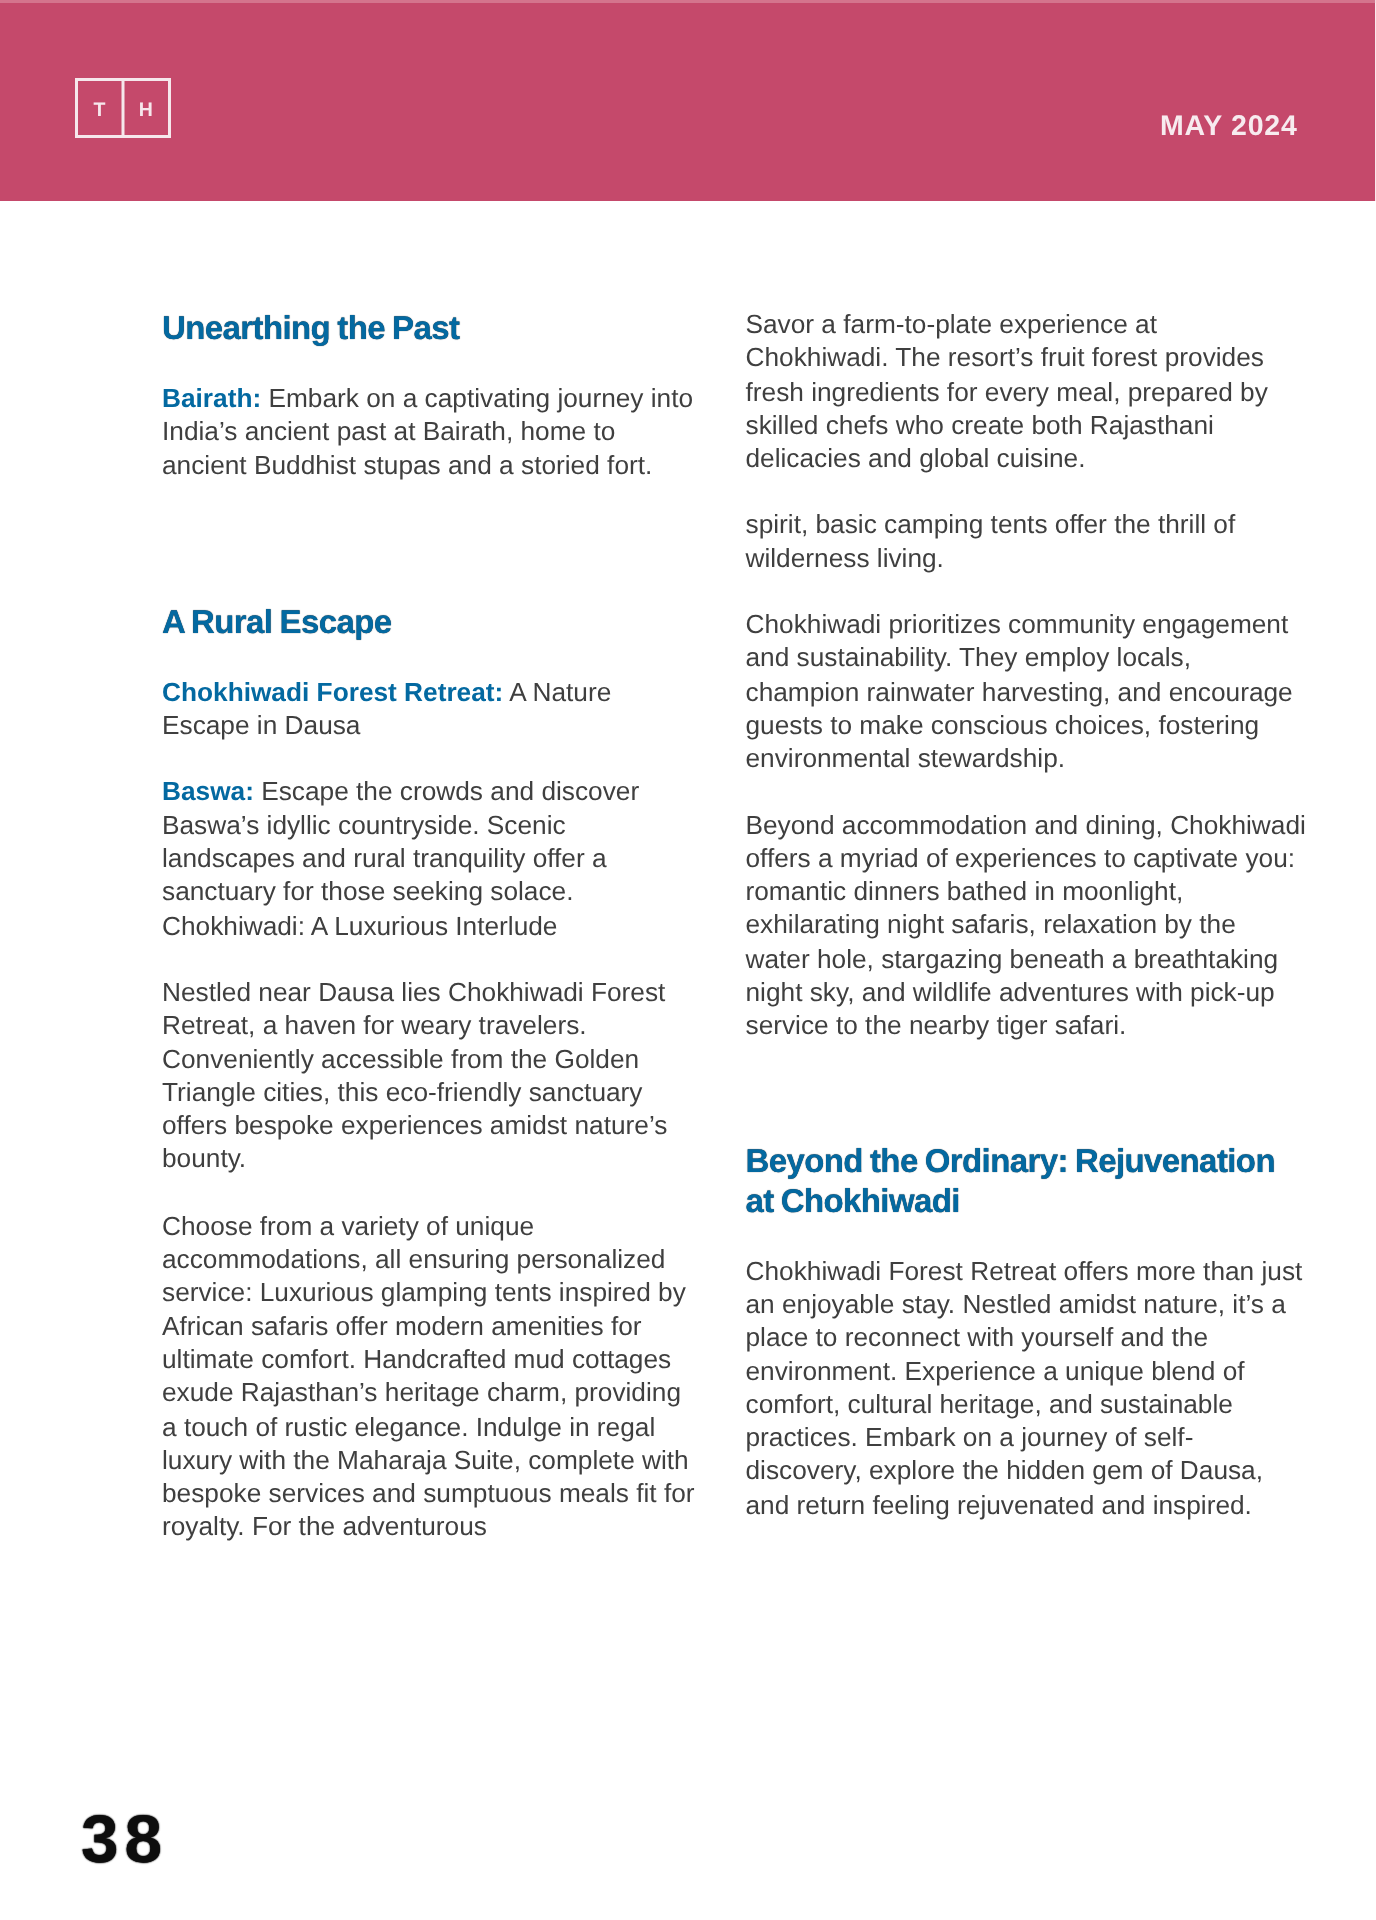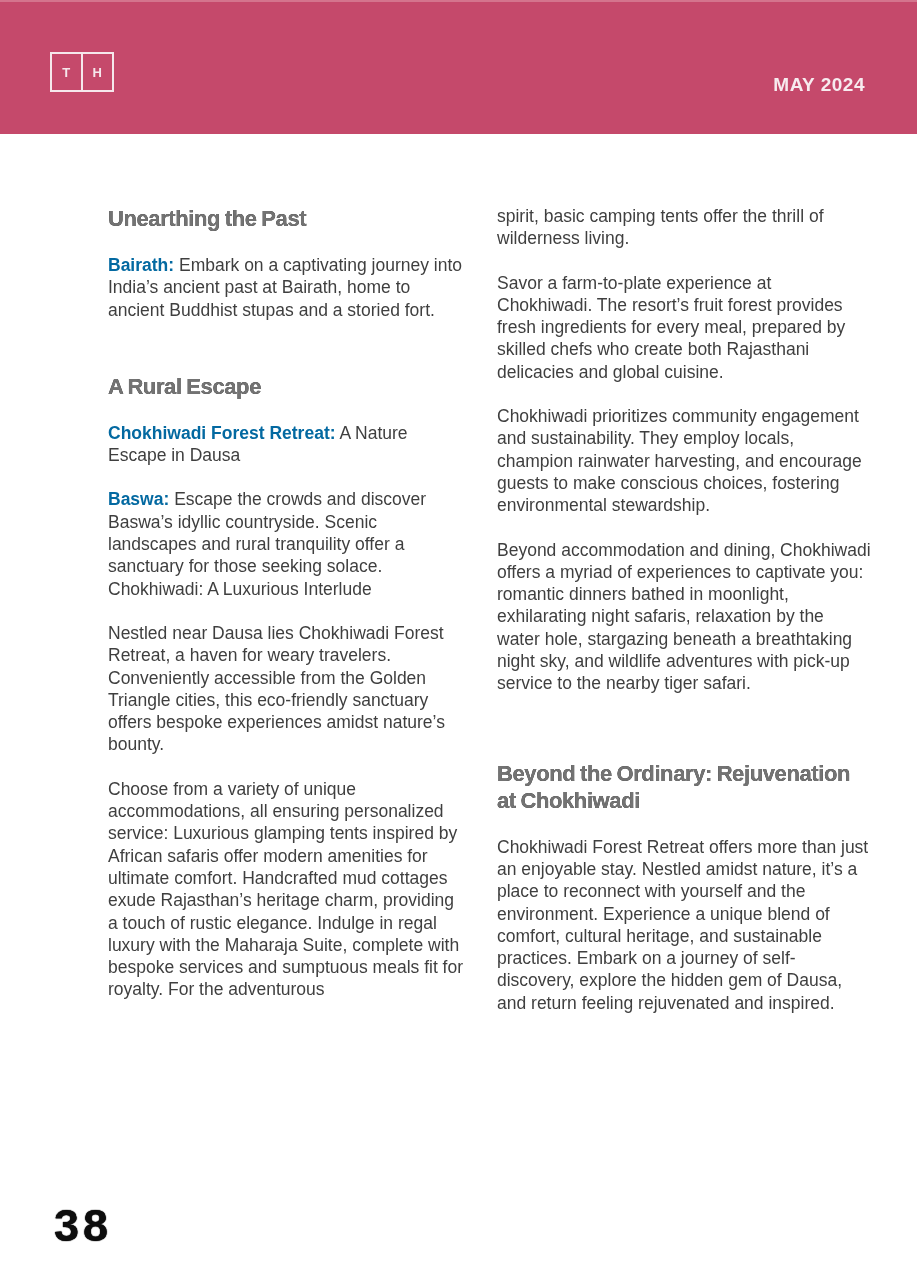--- a/index.html
+++ b/index.html
@@ -77,29 +77,29 @@
 
   .col p {
     margin: 0 0 22px 0;
   }
   .col p strong {
     color: #0369a1;
     font-weight: 700;
   }
   .col h2 {
     margin: 0 0 22px 0;
-    color: #737373;
+    color: #0369a1;
     font-size: 22px;
     line-height: 27px;
     font-weight: 700;
     letter-spacing: -0.4px;
     word-spacing: -1px;
     text-shadow: 0 0 0.6px #1a1a1a;
   }
-  .col h2.gap-lg { margin-top: 52px; }
+  .col h2.gap-lg { margin-top: 80px; }
   .col h2.gap-md { margin-top: 65px; }
 
   
   .page-number {
     position: absolute;
     left: 54px;
     top: 1200px;
     color: #0d0d0d;
     font-size: 45px;
     font-weight: 700;
@@ -133,23 +133,23 @@
       <p><strong>Chokhiwadi Forest Retreat:</strong><span> A Nature Escape in Dausa</span></p>
 
       <p><strong>Baswa:</strong><span> Escape the crowds and discover Baswa’s idyllic countryside. Scenic landscapes and rural tranquility offer a sanctuary for those seeking solace. Chokhiwadi: A Luxurious Interlude</span></p>
 
       <p>Nestled near Dausa lies Chokhiwadi Forest Retreat, a haven for weary travelers. Conveniently accessible from the Golden Triangle cities, this eco-friendly sanctuary offers bespoke experiences amidst nature’s bounty.</p>
 
       <p>Choose from a variety of unique accommodations, all ensuring personalized service: Luxurious glamping tents inspired by African safaris offer modern amenities for ultimate comfort. Handcrafted mud cottages exude Rajasthan’s heritage charm, providing a touch of rustic elegance. Indulge in regal luxury with the Maharaja Suite, complete with bespoke services and sumptuous meals fit for royalty.  For the adventurous</p>
     </section>
 
     <section class="col col-right">
+      <p>Savor a farm-to-plate experience at Chokhiwadi. The resort’s fruit forest provides fresh ingredients for every meal, prepared by skilled chefs who create both Rajasthani delicacies and global cuisine.</p>
+
       <p>spirit, basic camping tents offer the thrill of wilderness living.</p>
-
-      <p>Savor a farm-to-plate experience at Chokhiwadi. The resort’s fruit forest provides fresh ingredients for every meal, prepared by skilled chefs who create both Rajasthani delicacies and global cuisine.</p>
 
       <p>Chokhiwadi prioritizes community engagement and sustainability. They employ locals, champion rainwater harvesting, and encourage guests to make conscious choices, fostering environmental stewardship.</p>
 
       <p>Beyond accommodation and dining, Chokhiwadi offers a myriad of experiences to captivate you: romantic dinners bathed in moonlight, exhilarating night safaris, relaxation by the water hole, stargazing beneath a breathtaking night sky, and wildlife adventures with pick-up service to the nearby tiger safari.</p>
 
       <h2 class="gap-md">Beyond the Ordinary: Rejuvenation at Chokhiwadi</h2>
 
       <p>Chokhiwadi Forest Retreat offers more than just an enjoyable stay. Nestled amidst nature, it’s a place to reconnect with yourself and the environment.  Experience a unique blend of comfort, cultural heritage, and sustainable practices. Embark on a journey of self-discovery, explore the hidden gem of Dausa, and return feeling rejuvenated and inspired.</p>
     </section>
 

